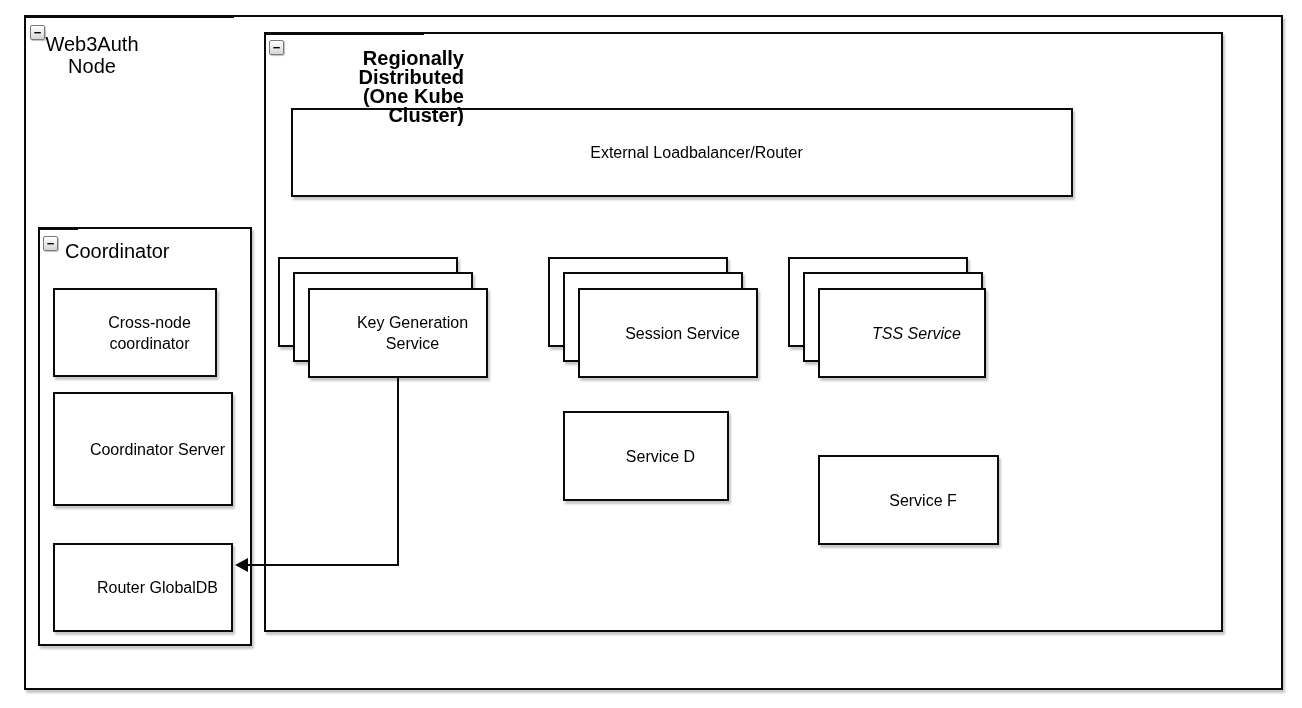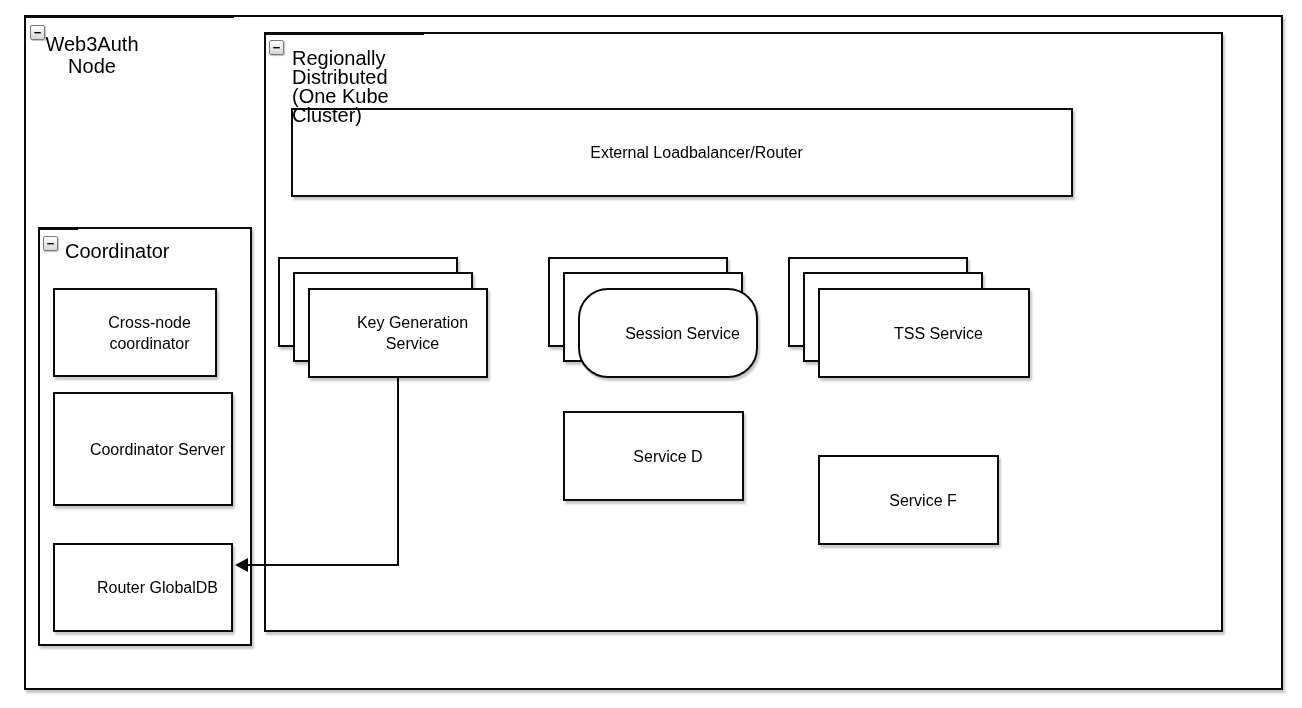--- a/index.html
+++ b/index.html
@@ -56,21 +56,21 @@
   <div class="container-label two-line" style="left:30px;top:33px;width:124px;text-align:center;line-height:22px;">
     <span>Web3Auth</span>
     <span>Node</span>
   </div>
 
   <div class="shape container" style="left:264px;top:32px;width:959px;height:600px;"></div>
   <div class="title-edge" style="left:264px;top:32px;width:160px;"></div>
   <div class="collapse-btn" style="left:269px;top:40px;">
       <span>−</span>
     </div>
-  <div class="container-label two-line" style="left:292px;top:49px;width:172px;text-align:left;line-height:19px;">
+  <div class="container-label two-line" style="left:292px;top:49px;width:172px;text-align:right;line-height:19px;font-weight:bold;">
     <span>Regionally Distributed</span>
     <span>(One Kube Cluster)</span>
   </div>
 
   <div class="shape container" style="left:38px;top:227px;width:214px;height:419px;z-index:2;"></div>
   <div class="title-edge" style="left:38px;top:227px;width:40px;"></div>
   <div class="collapse-btn" style="left:43px;top:236px;">
       <span>−</span>
     </div>
   <div class="container-label" style="left:65px;top:240px;">Coordinator</div>
@@ -83,31 +83,31 @@
   <div class="shape stack-mid" style="left:293px;top:272px;width:180px;height:90px;"></div>
   <div class="shape node two-line" style="left:308px;top:288px;width:180px;height:90px;">
     <span>
       <span>Key Generation</span>
       <span>Service</span>
     </span>
   </div>
 
   <div class="shape stack-back" style="left:548px;top:257px;width:180px;height:90px;"></div>
   <div class="shape stack-mid" style="left:563px;top:272px;width:180px;height:90px;"></div>
-  <div class="shape node" style="left:578px;top:288px;width:180px;height:90px;border-radius:30px;">
+  <div class="shape node" style="left:578px;top:288px;width:180px;height:90px;">
     <span>Session Service</span>
   </div>
 
   <div class="shape stack-back" style="left:788px;top:257px;width:180px;height:90px;"></div>
   <div class="shape stack-mid" style="left:803px;top:272px;width:180px;height:90px;"></div>
-  <div class="shape node" style="left:818px;top:288px;width:212px;height:90px;">
+  <div class="shape node" style="left:818px;top:288px;width:168px;height:90px;font-style:italic;">
     <span>TSS Service</span>
   </div>
 
-  <div class="shape node" style="left:563px;top:411px;width:181px;height:90px;">
+  <div class="shape node" style="left:563px;top:411px;width:166px;height:90px;">
     <span>Service D</span>
   </div>
   <div class="shape node" style="left:818px;top:411px;width:181px;height:90px;margin-top:44px;">
     <span>Service F</span>
   </div>
 
   <div class="shape node two-line" style="left:53px;top:288px;width:164px;height:89px;">
     <span>
       <span>Cross-node</span>
       <span>coordinator</span>

